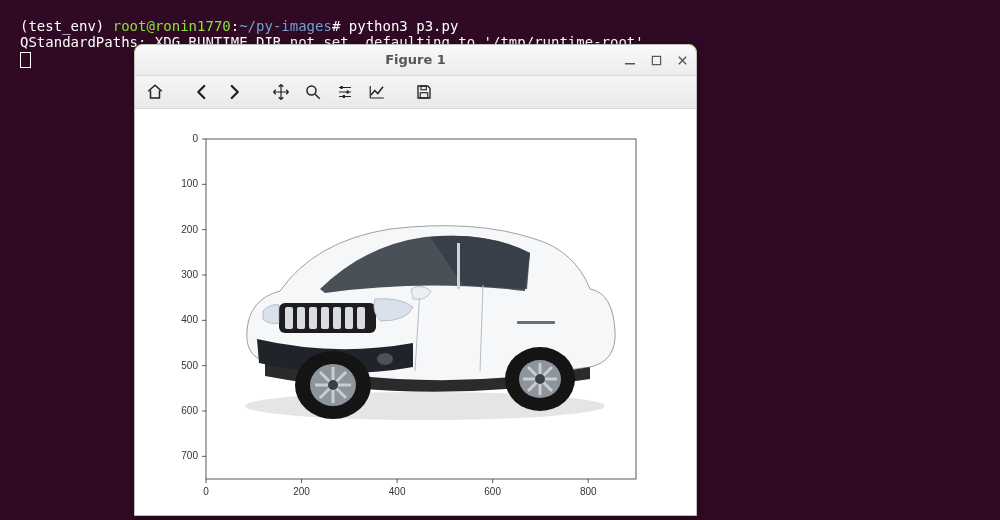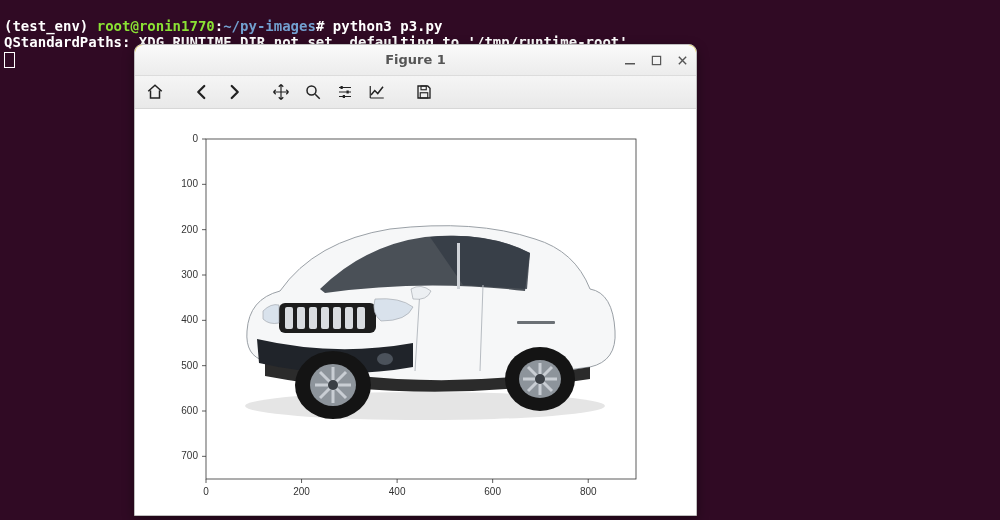--- a/index.html
+++ b/index.html
@@ -5,24 +5,23 @@
   html,body{margin:0;padding:0;width:1000px;height:520px;overflow:hidden;}
   body{
     background:#300A24;
     font-family:"DejaVu Sans Mono","Ubuntu Mono",monospace;
     font-size:14px;
     color:#eeeeee;
     position:relative;
   }
   .terminal{
     position:absolute;
-    left:4px; top:2px; right:4px;
+    left:20px; top:2px; right:4px;
     line-height:16px;
     white-space:pre;
-    font-weight:bold;
   }
   .t-green{color:#8AE234;}
   .t-blue{color:#729FCF;}
   .t-white{color:#ffffff;}
   .cursor{
     display:inline-block;
     width:9px;height:14px;
     border:1px solid #fff;
     vertical-align:middle;
     margin-top:2px;

